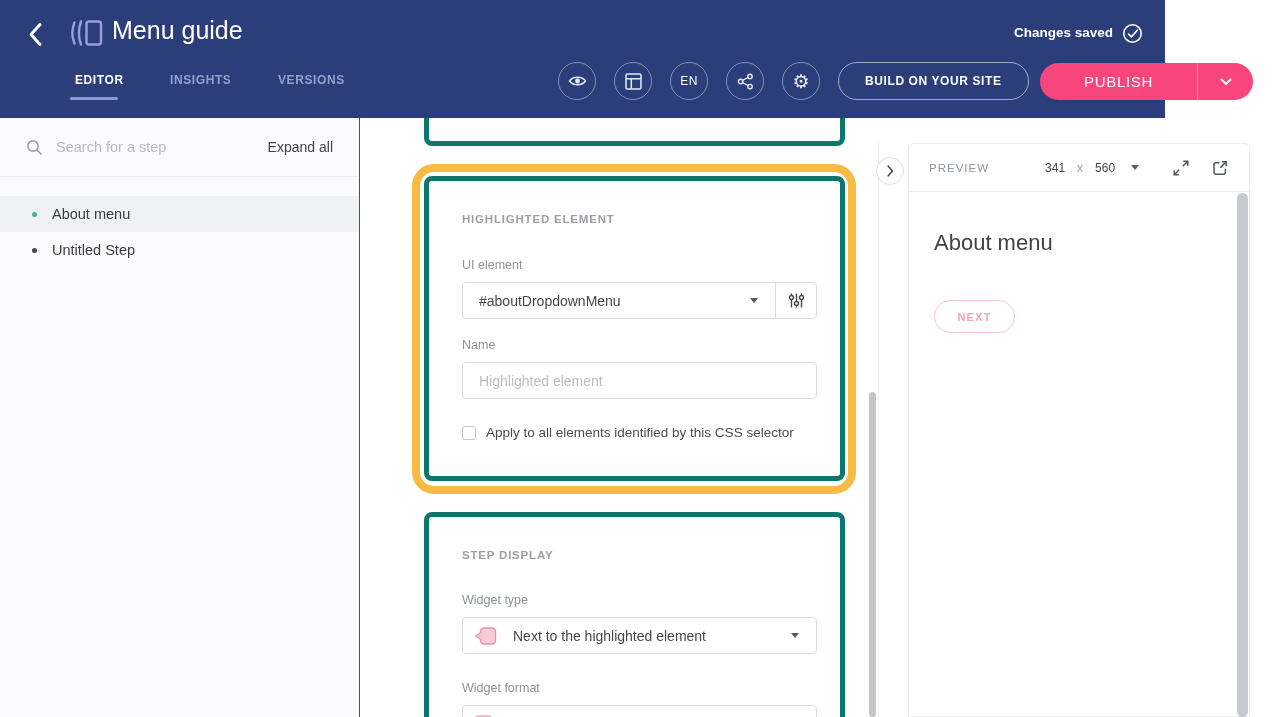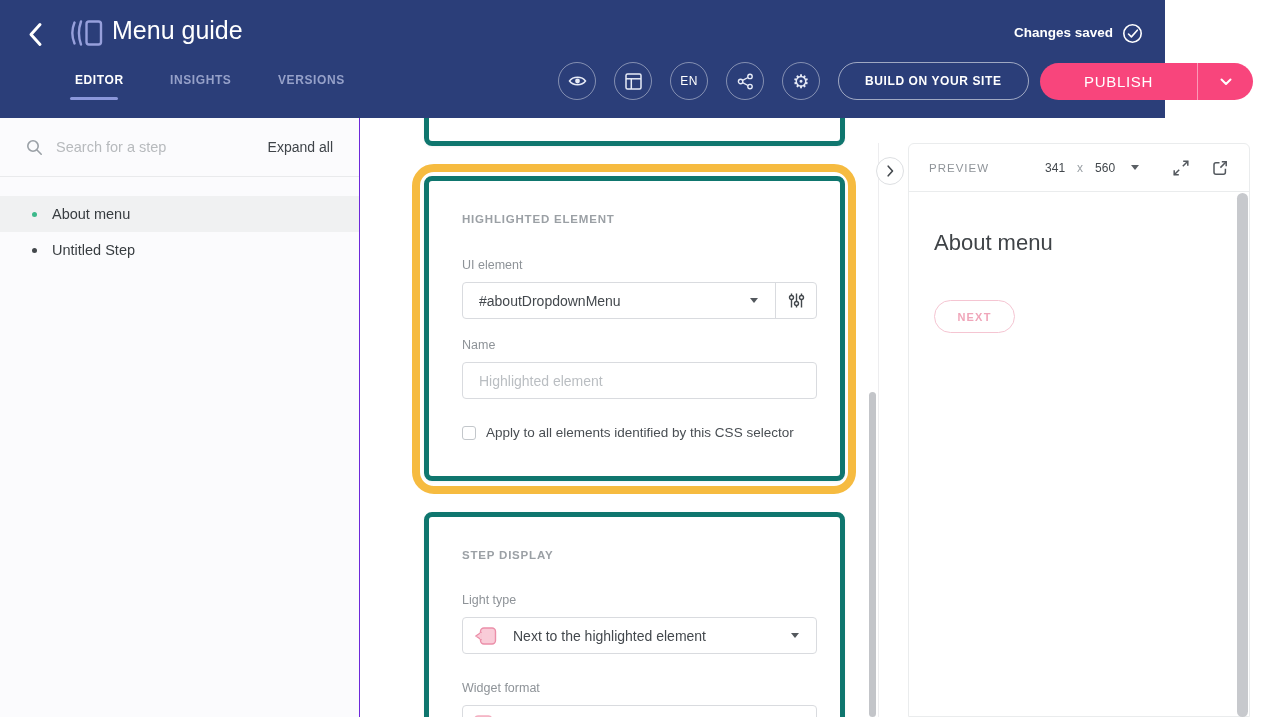--- a/index.html
+++ b/index.html
@@ -204,21 +204,21 @@
 
     <div class="checkbox-row" style="top:244px;">
       <span class="checkbox"></span>
       <span class="checkbox-label">Apply to all elements identified by this CSS selector</span>
     </div>
   </div>
 
   <div class="card card2">
     <div class="section-title" style="top:32px;">STEP DISPLAY</div>
 
-    <div class="field-label" style="top:76px;">Light type</div>
+    <div class="field-label" style="top:76px;">Widget type</div>
     <div class="select" style="top:100px;">
       <span class="select-icon">
         <svg width="23" height="20" viewBox="0 0 23 20">
           <rect x="6.5" y="2" width="15" height="16" rx="3.5" fill="#f9ccd8" stroke="#eb8fa9" stroke-width="1.4"></rect>
           <polygon points="7,6.5 1.8,10 7,13.5" fill="#f9ccd8" stroke="#eb8fa9" stroke-width="1.4" stroke-linejoin="round"></polygon>
           <line x1="7" y1="7" x2="7" y2="13" stroke="#f9ccd8" stroke-width="1.8"></line>
         </svg>
       </span>
       <span class="select-value">Next to the highlighted element</span>
       <span class="select-caret"></span>

